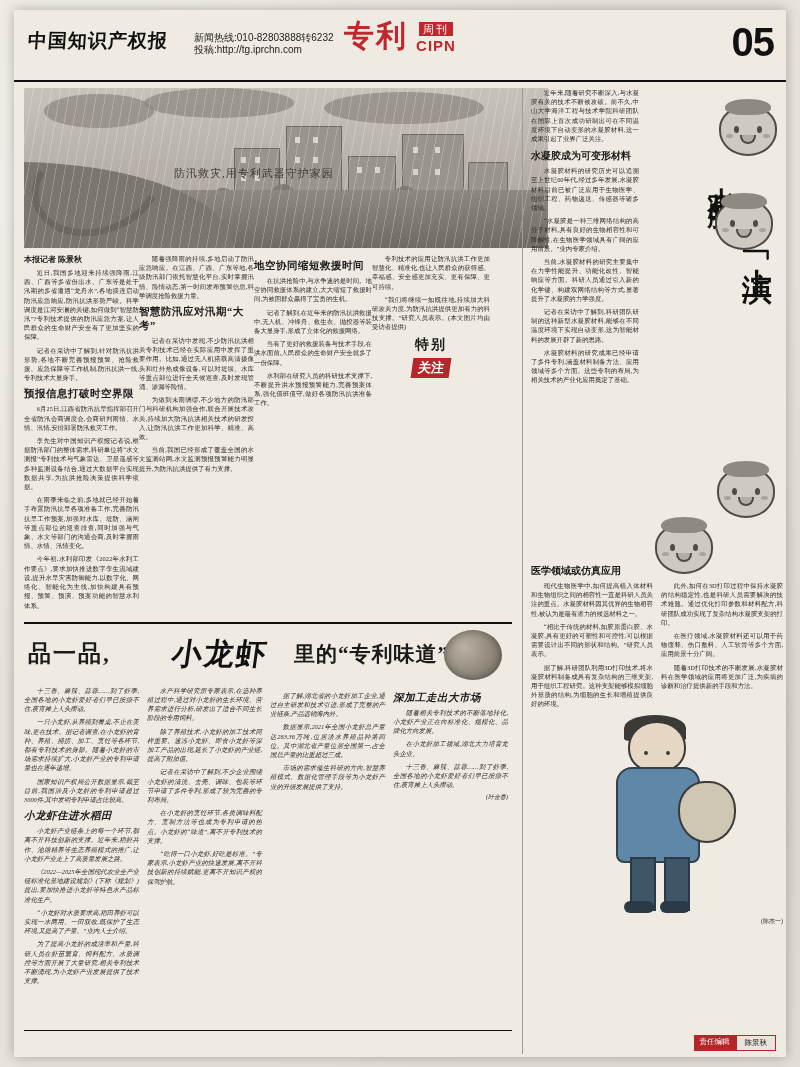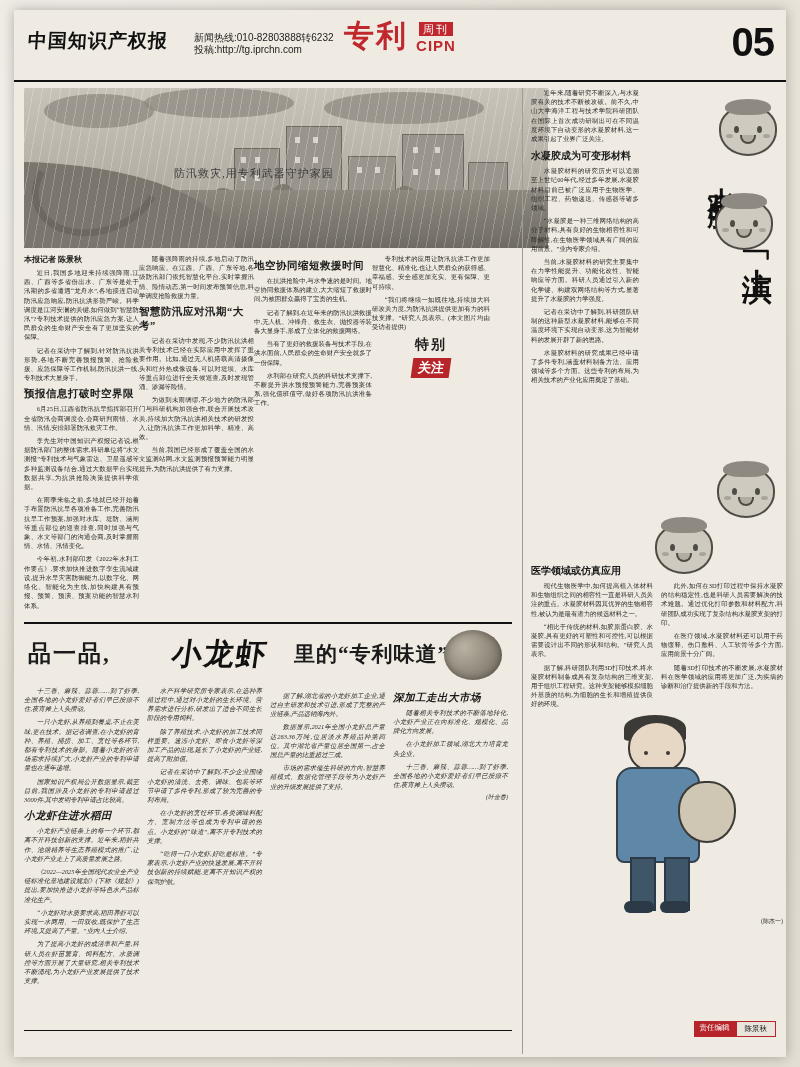--- a/index.html
+++ b/index.html
@@ -155,21 +155,21 @@
   .m-body{position:absolute;left:34px;top:52px;width:80px;height:92px;border-radius:16px 16px 8px 8px;
     background:#5f88a8;border:2px solid #33414d;}
   .m-leg{position:absolute;top:142px;width:22px;height:50px;background:#3f5568;border:2px solid #2b3a46;}
   .m-shoe{position:absolute;top:186px;width:30px;height:12px;border-radius:6px;background:#2b3a46;}
   .m-jelly{position:absolute;left:96px;top:66px;width:54px;height:58px;border-radius:46% 46% 50% 50%;
     background:#cfc6b4;border:2px solid #3c3a36;}
   .r-fig-cap{font-size:6px;text-align:right;color:#333;margin-top:2px;}
 
   
   .footer{
-    position:absolute;right:10px;bottom:20px;display:flex;font-size:7.5px;
+    position:absolute;right:10px;bottom:6px;display:flex;font-size:7.5px;
     font-family:"Liberation Sans", sans-serif;
   }
   .footer .lbl{background:#b5252a;color:#fff;padding:2px 6px;}
   .footer .val{background:#e9e5dc;border:1px solid #b5252a;padding:2px 8px;color:#111;}
 </style>
 </head>
 <body>
 
 <div class="page">
  <div class="sheet">

